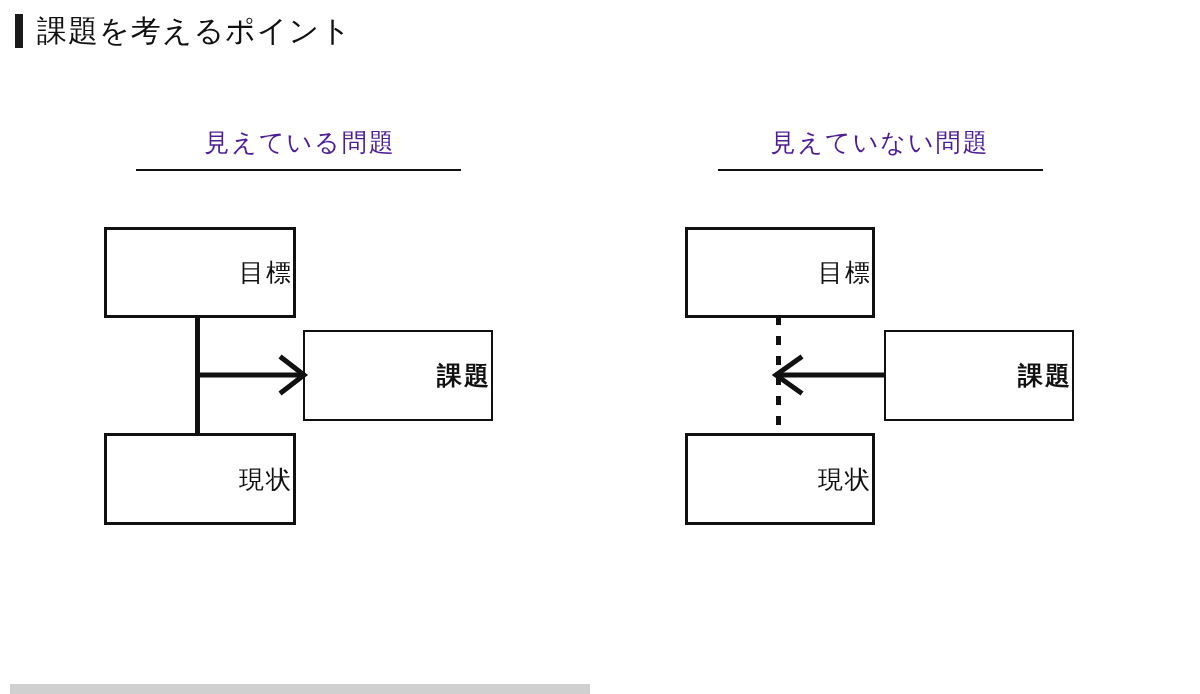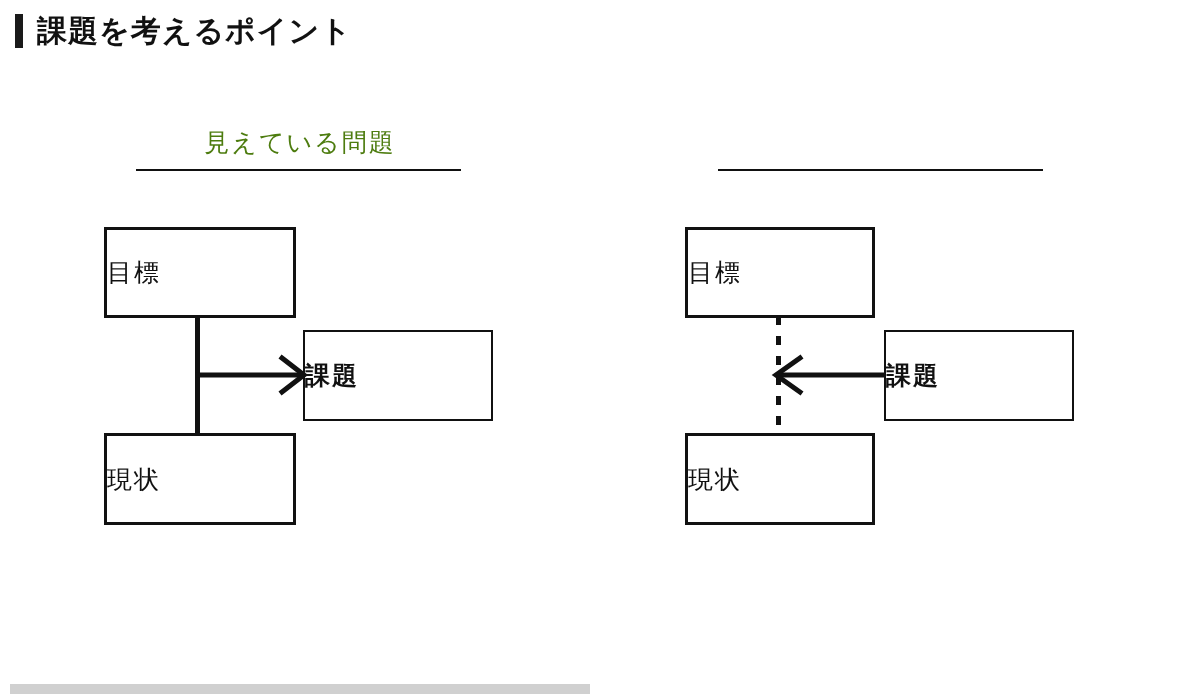--- a/index.html
+++ b/index.html
@@ -26,21 +26,21 @@
     height: 42px;
   }
   .title-bar {
     width: 8px;
     height: 34px;
     background: #1a1a1a;
     margin-right: 14px;
   }
   .title-text {
     font-size: 30px;
-    font-weight: 700;
+    font-weight: 400;
     letter-spacing: 1px;
     line-height: 34px;
     color: #111111;
     white-space: nowrap;
   }
 
   
   .column {
     position: absolute;
     top: 110px;
@@ -51,21 +51,21 @@
   .column.right { left: 580px; }
 
   .col-heading {
     position: absolute;
     top: 16px;
     width: 100%;
     text-align: center;
     font-size: 25px;
     font-weight: 400;
     letter-spacing: 2px;
-    color: #4d7c0f;
+    color: #4c1d95;
     white-space: nowrap;
   }
   .col-underline {
     position: absolute;
     top: 59px;
     left: 136px;
     width: 325px;
     height: 2px;
     background: #111111;
   }
@@ -79,21 +79,21 @@
     width: 600px;
     height: 460px;
   }
   .node {
     position: absolute;
     box-sizing: border-box;
     background: #ffffff;
     border: 3px solid #111111;
     display: flex;
     align-items: center;
-    justify-content: flex-start;
+    justify-content: flex-end;
     font-size: 25px;
     font-weight: 400;
     letter-spacing: 2px;
     color: #111111;
   }
   .node.thin { border-width: 2px; font-weight: bold; }
 
   .node-goal    { left: 104px; top: 117px; width: 192px; height: 91px; }
   .node-current { left: 104px; top: 323px; width: 192px; height: 92px; }
   .node-issue   { left: 303px; top: 220px; width: 190px; height: 91px; }
@@ -198,20 +198,21 @@
 
   <div class="caption left">
     
     
   </div>
 
 </div>
 
 <div class="column right">
 
+  <div class="col-heading">見えていない問題</div>
   <div class="col-underline"></div>
 
   <div class="diagram">
 
     <div class="connector-dashed"></div>
 
     <div class="node node-goal">
       <span>目標</span>
     </div>
 

